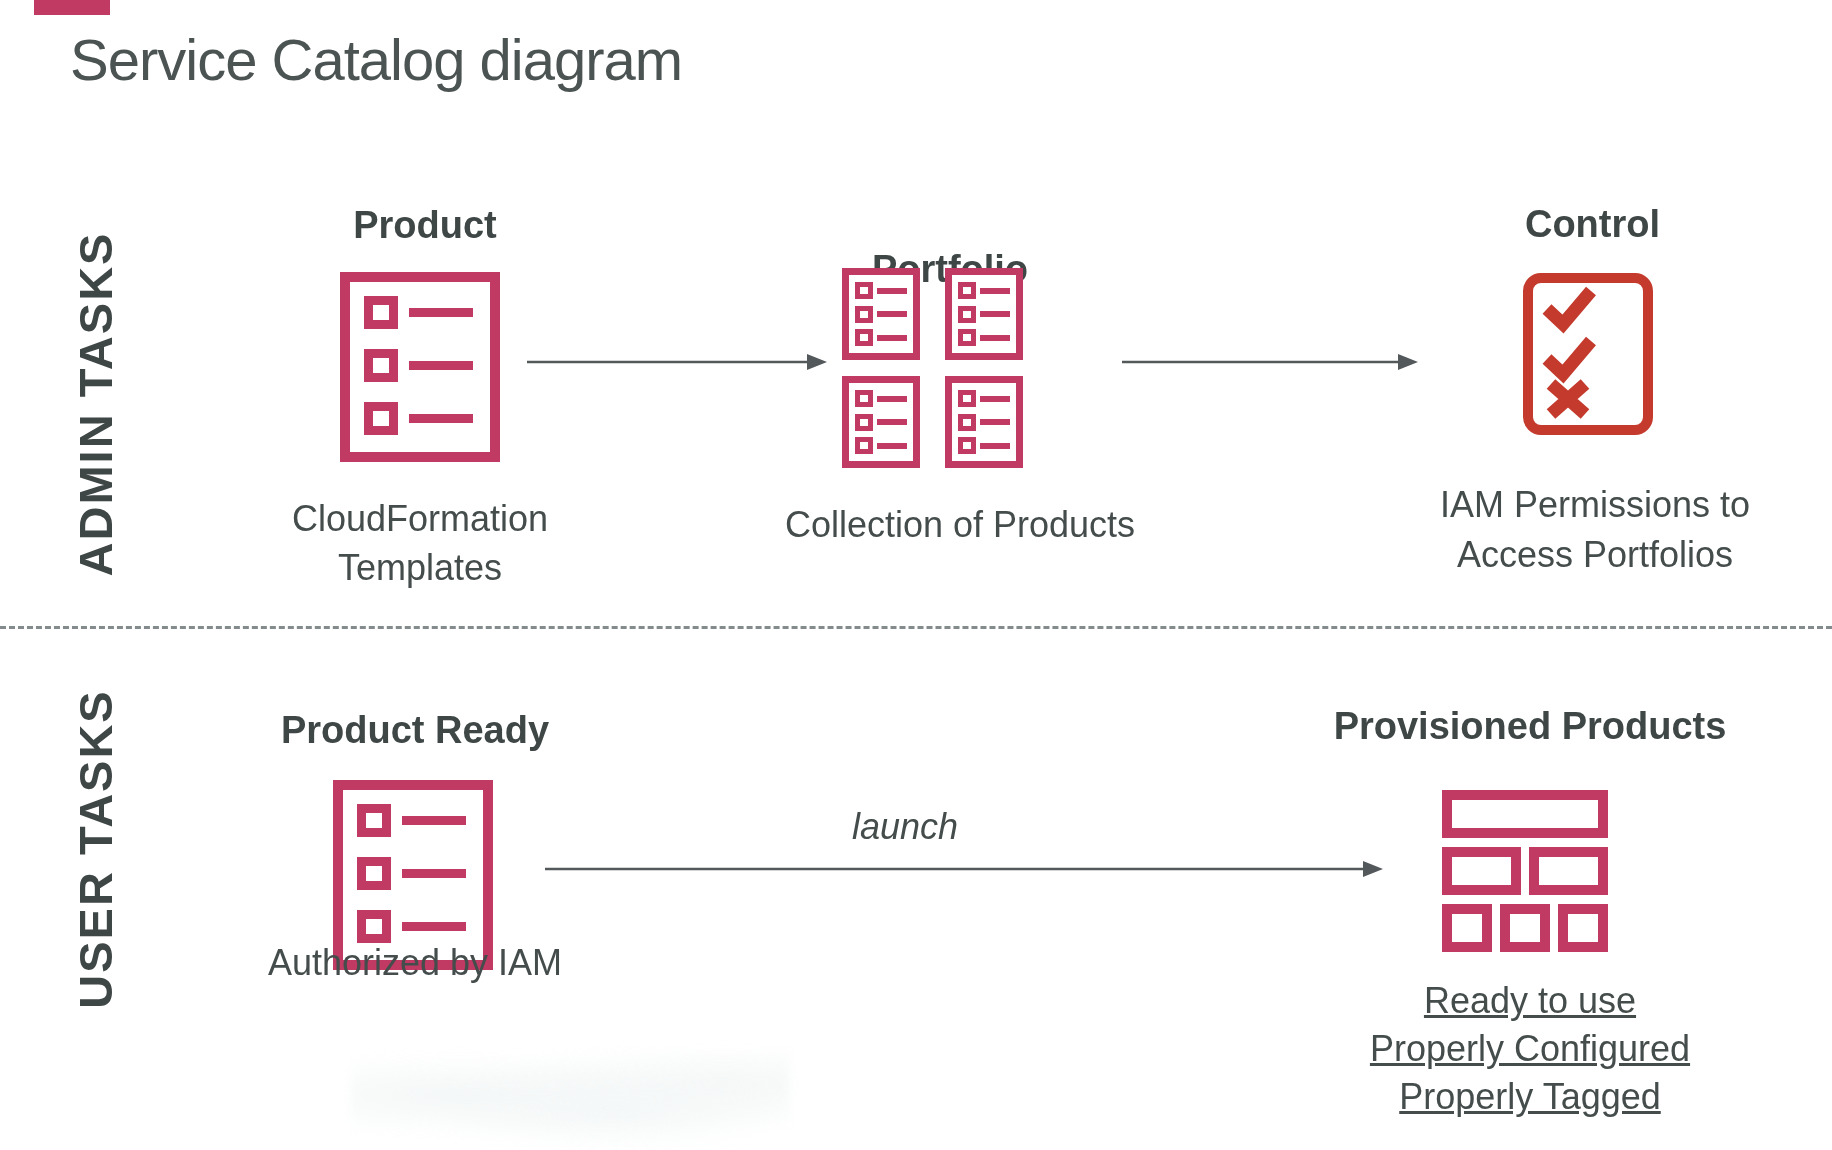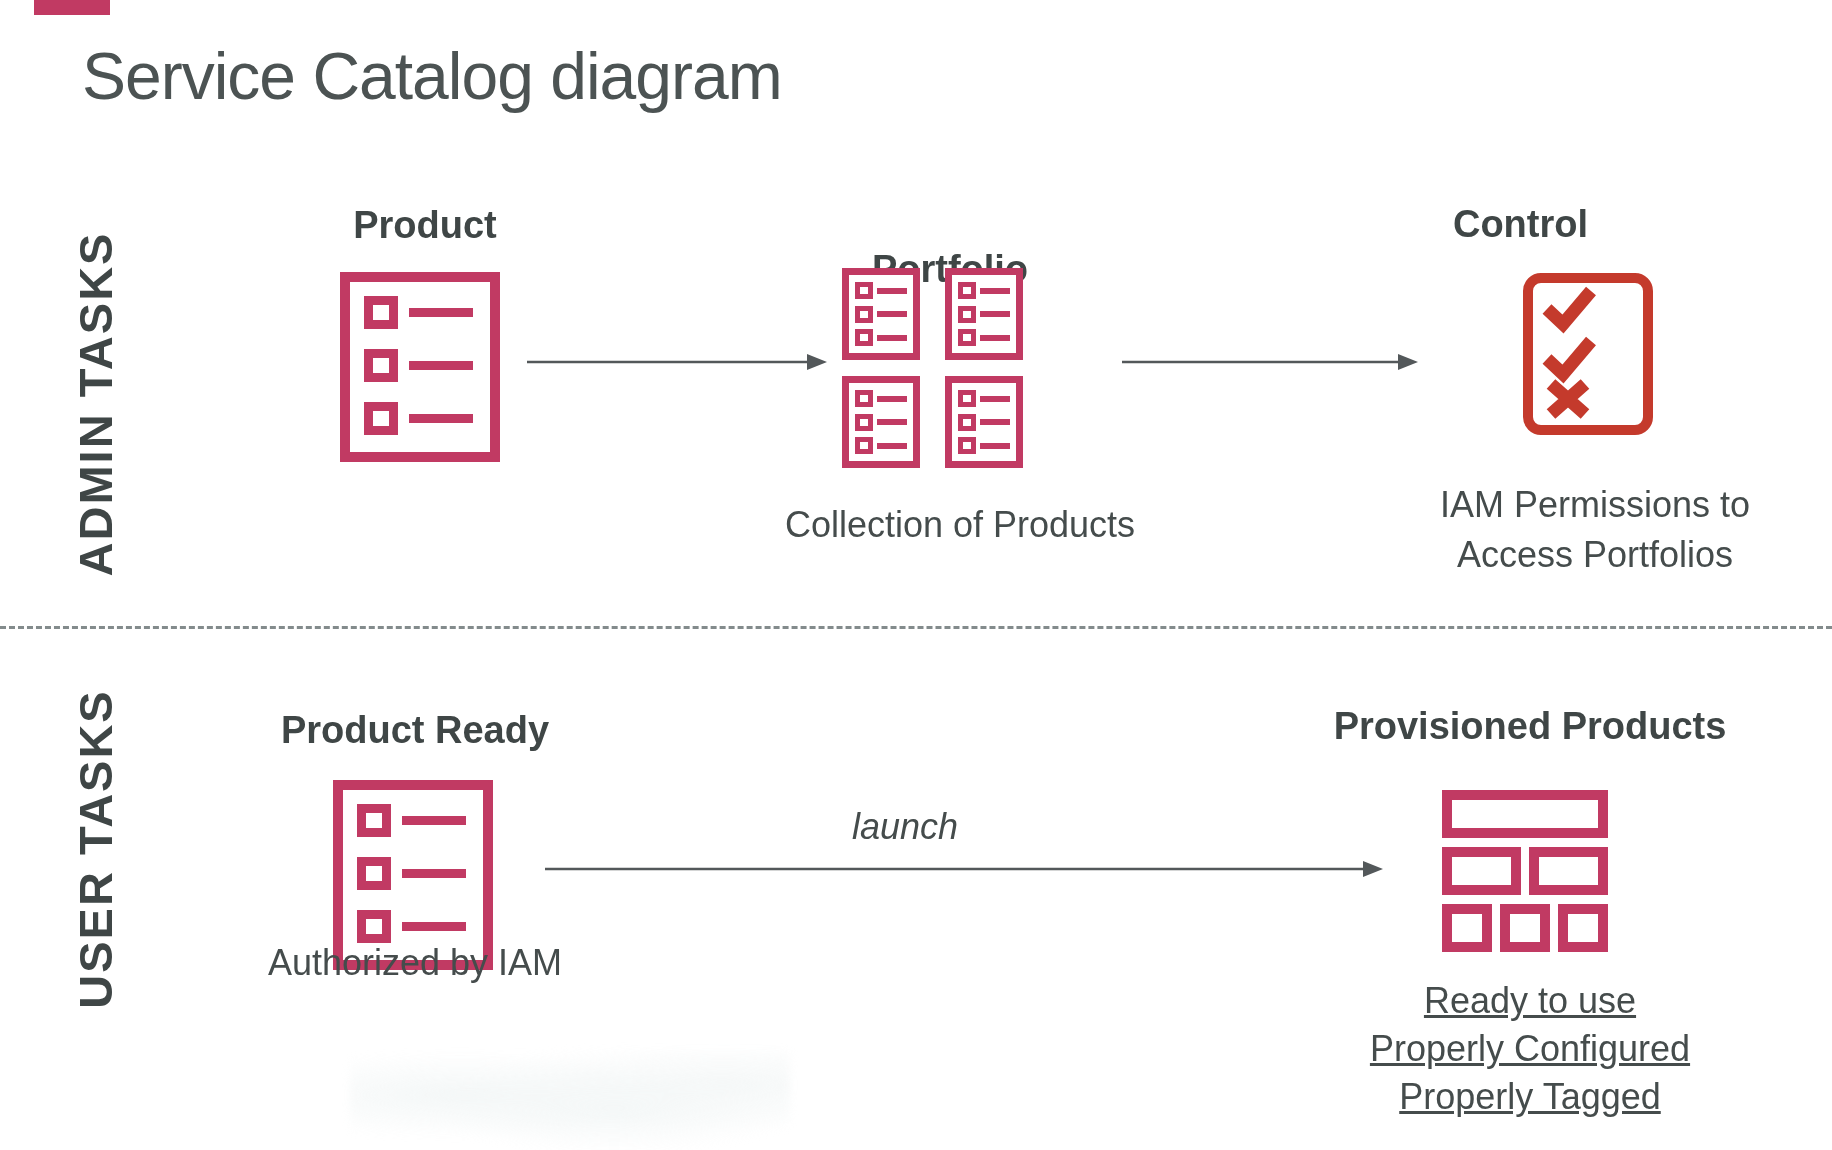--- a/index.html
+++ b/index.html
@@ -5,22 +5,22 @@
   html,body{margin:0;padding:0;background:#fff;}
   .canvas{
     position:relative;width:1832px;height:1150px;background:#ffffff;
     font-family:"Liberation Sans", sans-serif;overflow:hidden;
   }
   .corner-bar{
     position:absolute;left:34px;top:0;width:76px;height:15px;
     background:var(--accent-pink,#C13A63);
   }
   .title{
-    position:absolute;left:66px;top:22px;margin:16px;
-    font-size:66px;font-weight:400;letter-spacing:-1px;
+    position:absolute;left:66px;top:22px;margin:4px;
+    font-size:58px;font-weight:400;letter-spacing:-1px;
     color:var(--heading-gray,#4C5353);
   }
   .v-label{
     position:absolute;transform:rotate(-90deg);transform-origin:left top;
     font-size:47px;font-weight:700;letter-spacing:2px;text-align:center;
     color:var(--label-gray,#3F4646);white-space:nowrap;
   }
   .v-admin{left:68px;top:596px;width:384px;}
   .v-user{left:68px;top:1012px;width:326px;}
   .divider{
@@ -85,21 +85,21 @@
       radial-gradient(ellipse at 60% 60%, #eff4f4 0%, rgba(255,255,255,0) 50%),
       radial-gradient(ellipse at 85% 35%, #f0f4f4 0%, rgba(255,255,255,0) 50%);
     filter:blur(4px);opacity:.65;
   }
   
   .t-product{left:290px;top:204px;width:270px;}
   .i-product{left:340px;top:272px;}
   .c-product{left:250px;top:494px;width:340px;}
   .t-portfolio{left:815px;top:203px;width:270px;margin-top:45px;}
   .c-portfolio{left:770px;top:500px;width:380px;}
-  .t-control{left:1383px;top:203px;width:275px;}
+  .t-control{left:1455px;top:203px;width:275px;}
   .c-control{left:1405px;top:480px;width:380px;line-height:50px;}
   .t-productlist{left:280px;top:709px;width:270px;}
   .i-productlist{left:333px;top:780px;}
   .c-productlist{left:230px;top:938px;width:370px;}
   .t-provisioned{left:1330px;top:705px;width:400px;}
   .c-provisioned{left:1330px;top:977px;width:400px;line-height:48px;text-decoration:underline;}
   .a-1{left:527px;top:351px;}
   .a-2{left:1122px;top:351px;}
   .a-3{left:545px;top:858px;}
 </style>
@@ -125,20 +125,22 @@
       </div>
     <div class="row">
         <span class="sq"></span>
         <span class="ln"></span>
       </div>
     <div class="row">
         <span class="sq"></span>
         <span class="ln"></span>
       </div>
   </div>
+  <div class="caption c-product">CloudFormation
+Templates</div>
 
   <div class="node-title t-portfolio">Portfolio</div>
   <div class="portfolio-grid">
     <div class="list-icon mini">
       <div class="row">
           <span class="sq"></span>
           <span class="ln"></span>
         </div>
       <div class="row">
           <span class="sq"></span>

